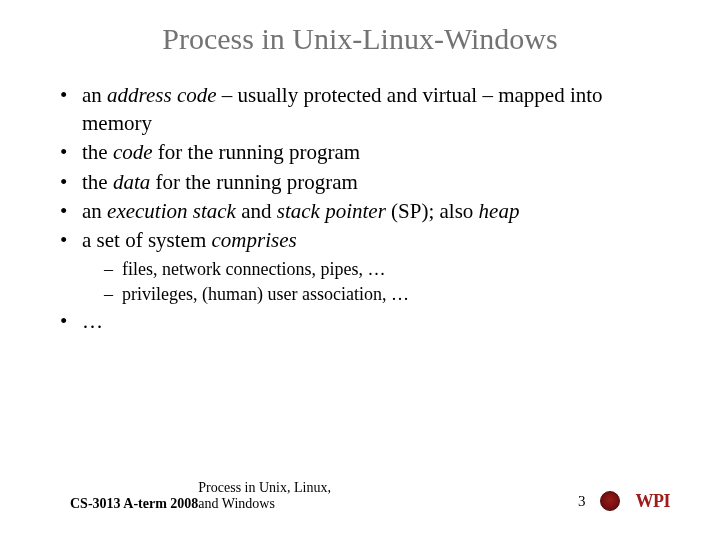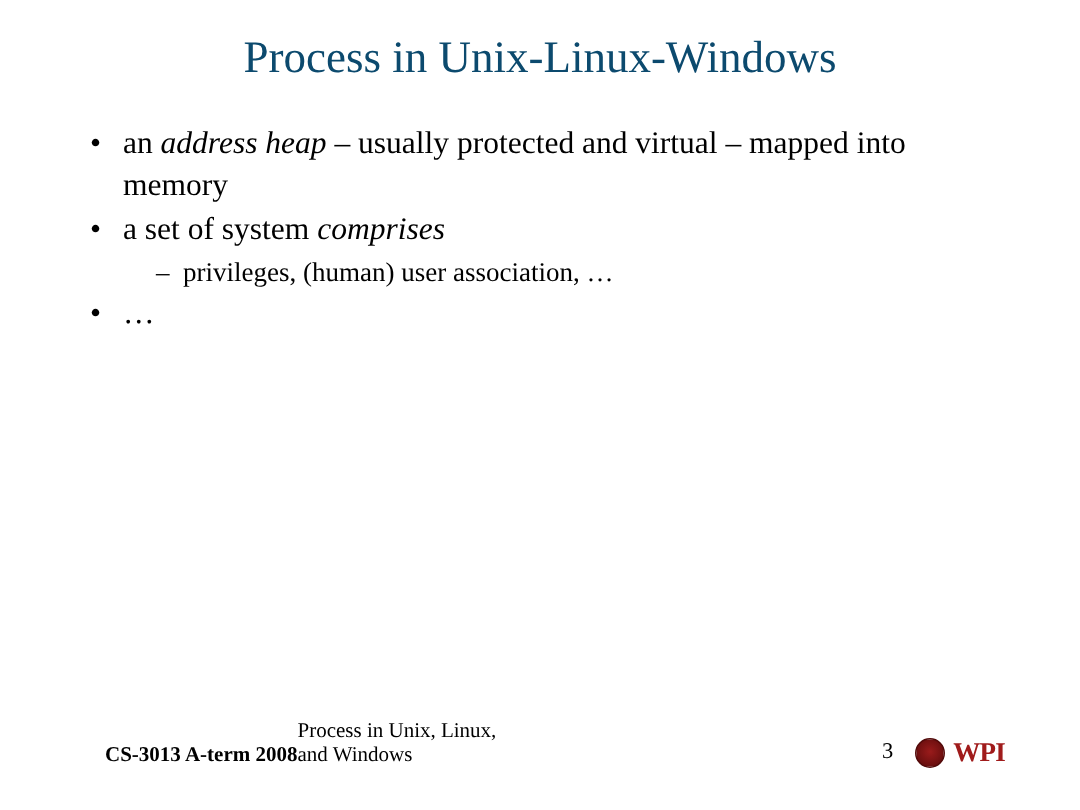--- a/index.html
+++ b/index.html
@@ -13,21 +13,21 @@
     overflow: hidden;
   }
   .slide {
     width: 100%;
     height: 100%;
     padding: 22px 50px 0 50px;
     display: flex;
     flex-direction: column;
   }
   .title {
-    color: #0c4a6e;
+    color: #737373;
     font-size: 30px;
     text-align: center;
     line-height: 1.15;
     margin-bottom: 24px;
     font-weight: normal;
   }
   .content {
     font-size: 21px;
     line-height: 1.35;
     padding-left: 18px;
@@ -80,22 +80,22 @@
   .footer-center { flex: 1 1 auto; text-align: left; }
   .footer-right {
     flex: 0 0 auto;
     display: flex;
     align-items: center;
     gap: 14px;
   }
   .page-num { font-size: 15px; }
   .logo {
     display: flex;
-    align-items: flex-end;
-    gap: 6px;
+    align-items: flex-start;
+    gap: 16px;
   }
   .logo-seal {
     width: 20px;
     height: 20px;
     border-radius: 50%;
     background: radial-gradient(circle at 50% 45%, #9a1b1b 0%, #6b0f0f 70%, #3d0606 100%);
     border: 1px solid #520a0a;
     position: relative;
   }
   .logo-text {
@@ -111,25 +111,35 @@
 
 <div class="slide">
 
   <h1 class="title">
     <span>Process in Unix-Linux-Windows</span><br>
   </h1>
 
   <div class="content">
     <ul class="l1">
       <li>
-        <span>an </span><span class="it">address heap</span><span> – usually protected and virtual – mapped into memory</span>
+        <span>an </span><span class="it">address code</span><span> – usually protected and virtual – mapped into memory</span>
+      </li>
+      <li>
+        <span>the </span><span class="it">code</span><span> for the running program</span>
+      </li>
+      <li>
+        <span>the </span><span class="it">data</span><span> for the running program</span>
+      </li>
+      <li>
+        <span>an </span><span class="it">execution stack</span><span> and </span><span class="it">stack pointer</span><span> (SP); also </span><span class="it">heap</span>
       </li>
       <li>
         <span>a set of system </span><span class="it">comprises</span>
         <ul class="l2">
+          <li>files, network connections, pipes, …</li>
           <li>privileges, (human) user association, …</li>
         </ul>
       </li>
       <li>…</li>
     </ul>
   </div>
 
   <div class="footer">
     <div class="footer-left">CS-3013 A-term 2008</div>
     <div class="footer-center">

